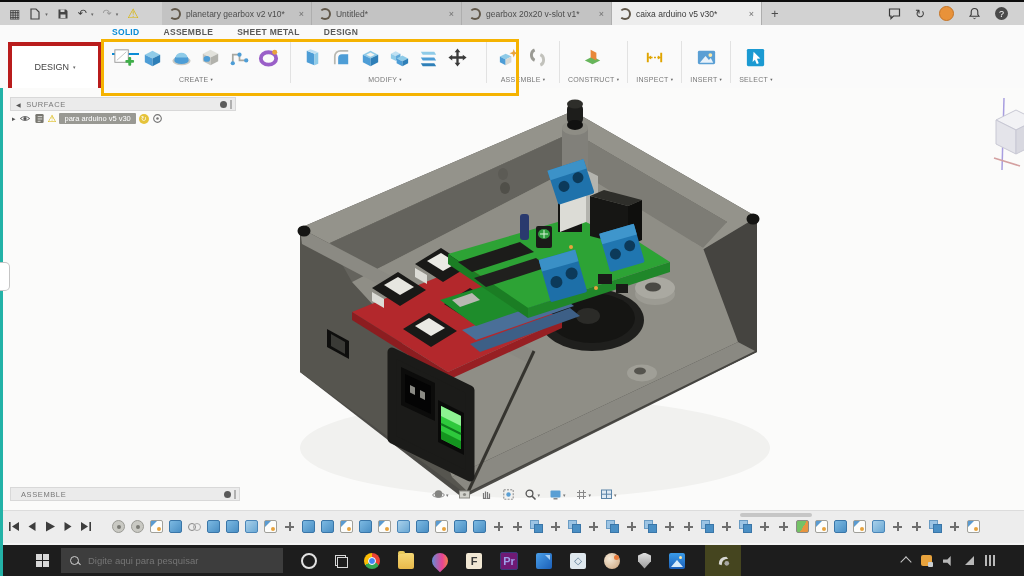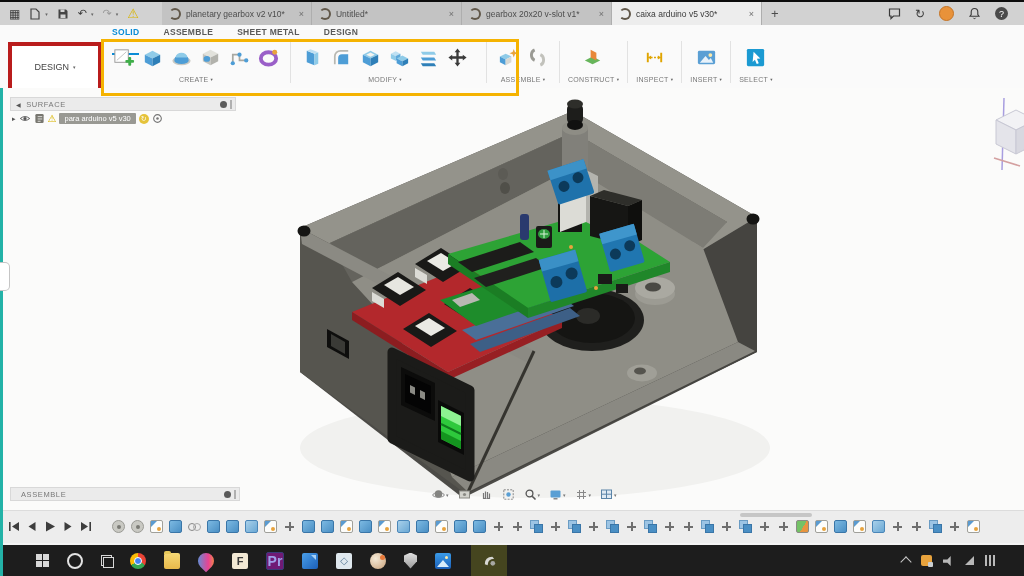--- a/index.html
+++ b/index.html
@@ -116,21 +116,21 @@
   .tic{width:16px;height:16px;position:relative;flex:none}
   .ring{border:2px solid #e2e2e2;border-radius:50%;box-sizing:border-box}
   .tview{border:1.5px solid #d8d8d8;box-sizing:border-box}
   .tview::after{content:"";position:absolute;right:-3px;bottom:-3px;width:9px;height:9px;background:#1d1d1d;border:1.5px solid #d8d8d8}
   .chrome{border-radius:50%;background:conic-gradient(#ea4335 0 33%,#34a853 0 66%,#fbbc05 0 100%)}
   .chrome::after{content:"";position:absolute;left:4px;top:4px;width:8px;height:8px;border-radius:50%;background:#4285f4;border:1.5px solid #fff;box-sizing:border-box}
   .folder{background:linear-gradient(#f5d876,#e8b94a);border-radius:2px}
   .folder::before{content:"";position:absolute;top:-2px;left:0;width:7px;height:3px;background:#e8c95a;border-radius:2px 2px 0 0}
   .drop{border-radius:50% 50% 50% 0;transform:rotate(-45deg);background:linear-gradient(135deg,#3aa3e8,#e84393 60%,#f5a623)}
   .fbox{background:#f2e8d4;border-radius:2px;color:#3a3a3a;font-size:11px;font-weight:bold;display:flex;align-items:center;justify-content:center}
-  .pr{background:#701a75;border:1px solid #3a3a7a;color:#9f9fe8;font-size:14px;font-weight:bold;display:flex;align-items:center;justify-content:center;border-radius:2px}
+  .pr{background:#701a75;border:1px solid #3a3a7a;color:#9f9fe8;font-size:11px;font-weight:bold;display:flex;align-items:center;justify-content:center;border-radius:2px}
   .bluebox{background:linear-gradient(135deg,#4a9fe8,#1b5fb8);border-radius:2px}
   .bluebox::after{content:"";position:absolute;right:2px;top:2px;border-left:5px solid transparent;border-top:5px solid #a8d0f5}
   .cube3d{background:#dfe8ee;border-radius:2px;color:#5a7a96;font-size:10px;display:flex;align-items:center;justify-content:center}
   .sphere{border-radius:50%;background:radial-gradient(circle at 35% 35%,#f5ead8,#caa27a)}
   .sphere::after{content:"";position:absolute;right:1px;top:2px;width:5px;height:5px;border-radius:50%;background:#e87a3a}
   .shield{background:linear-gradient(#e0e0e0,#9a9a9a);clip-path:polygon(50% 0,100% 18%,100% 55%,50% 100%,0 55%,0 18%)}
   .photos{background:linear-gradient(#3a9be8,#1b5fb8);border-radius:2px}
   .photos::before{content:"";position:absolute;left:2px;bottom:2px;border-left:6px solid transparent;border-right:6px solid transparent;border-bottom:7px solid #d8ecfa}
   .photos::after{content:"";position:absolute;right:3px;top:3px;width:3px;height:3px;border-radius:50%;background:#fde9a8}
   .fusion-active{width:36px;height:31px;background:#45451f;display:flex;align-items:center;justify-content:center;margin-left:2px}
@@ -744,20 +744,24 @@
 </div>
 
 <div id="gap-strip"></div>
 <div id="taskbar">
   <span class="start-grid">
       <span></span>
       <span></span>
       <span></span>
       <span></span>
     </span>
+  <div class="tsearch">
+    <span class="mag"></span>
+    <input placeholder="Digite aqui para pesquisar" style="">
+  </div>
   <div class="tapps">
     <span class="tic ring"></span>
     <span class="tic tview" style="width:11px;height:11px"></span>
     <span class="tic chrome"></span>
     <span class="tic folder"></span>
     <span class="tic drop"></span>
     <span class="tic fbox">F</span>
     <span class="tic pr">Pr</span>
     <span class="tic bluebox"></span>
     <span class="tic cube3d">◇</span>

